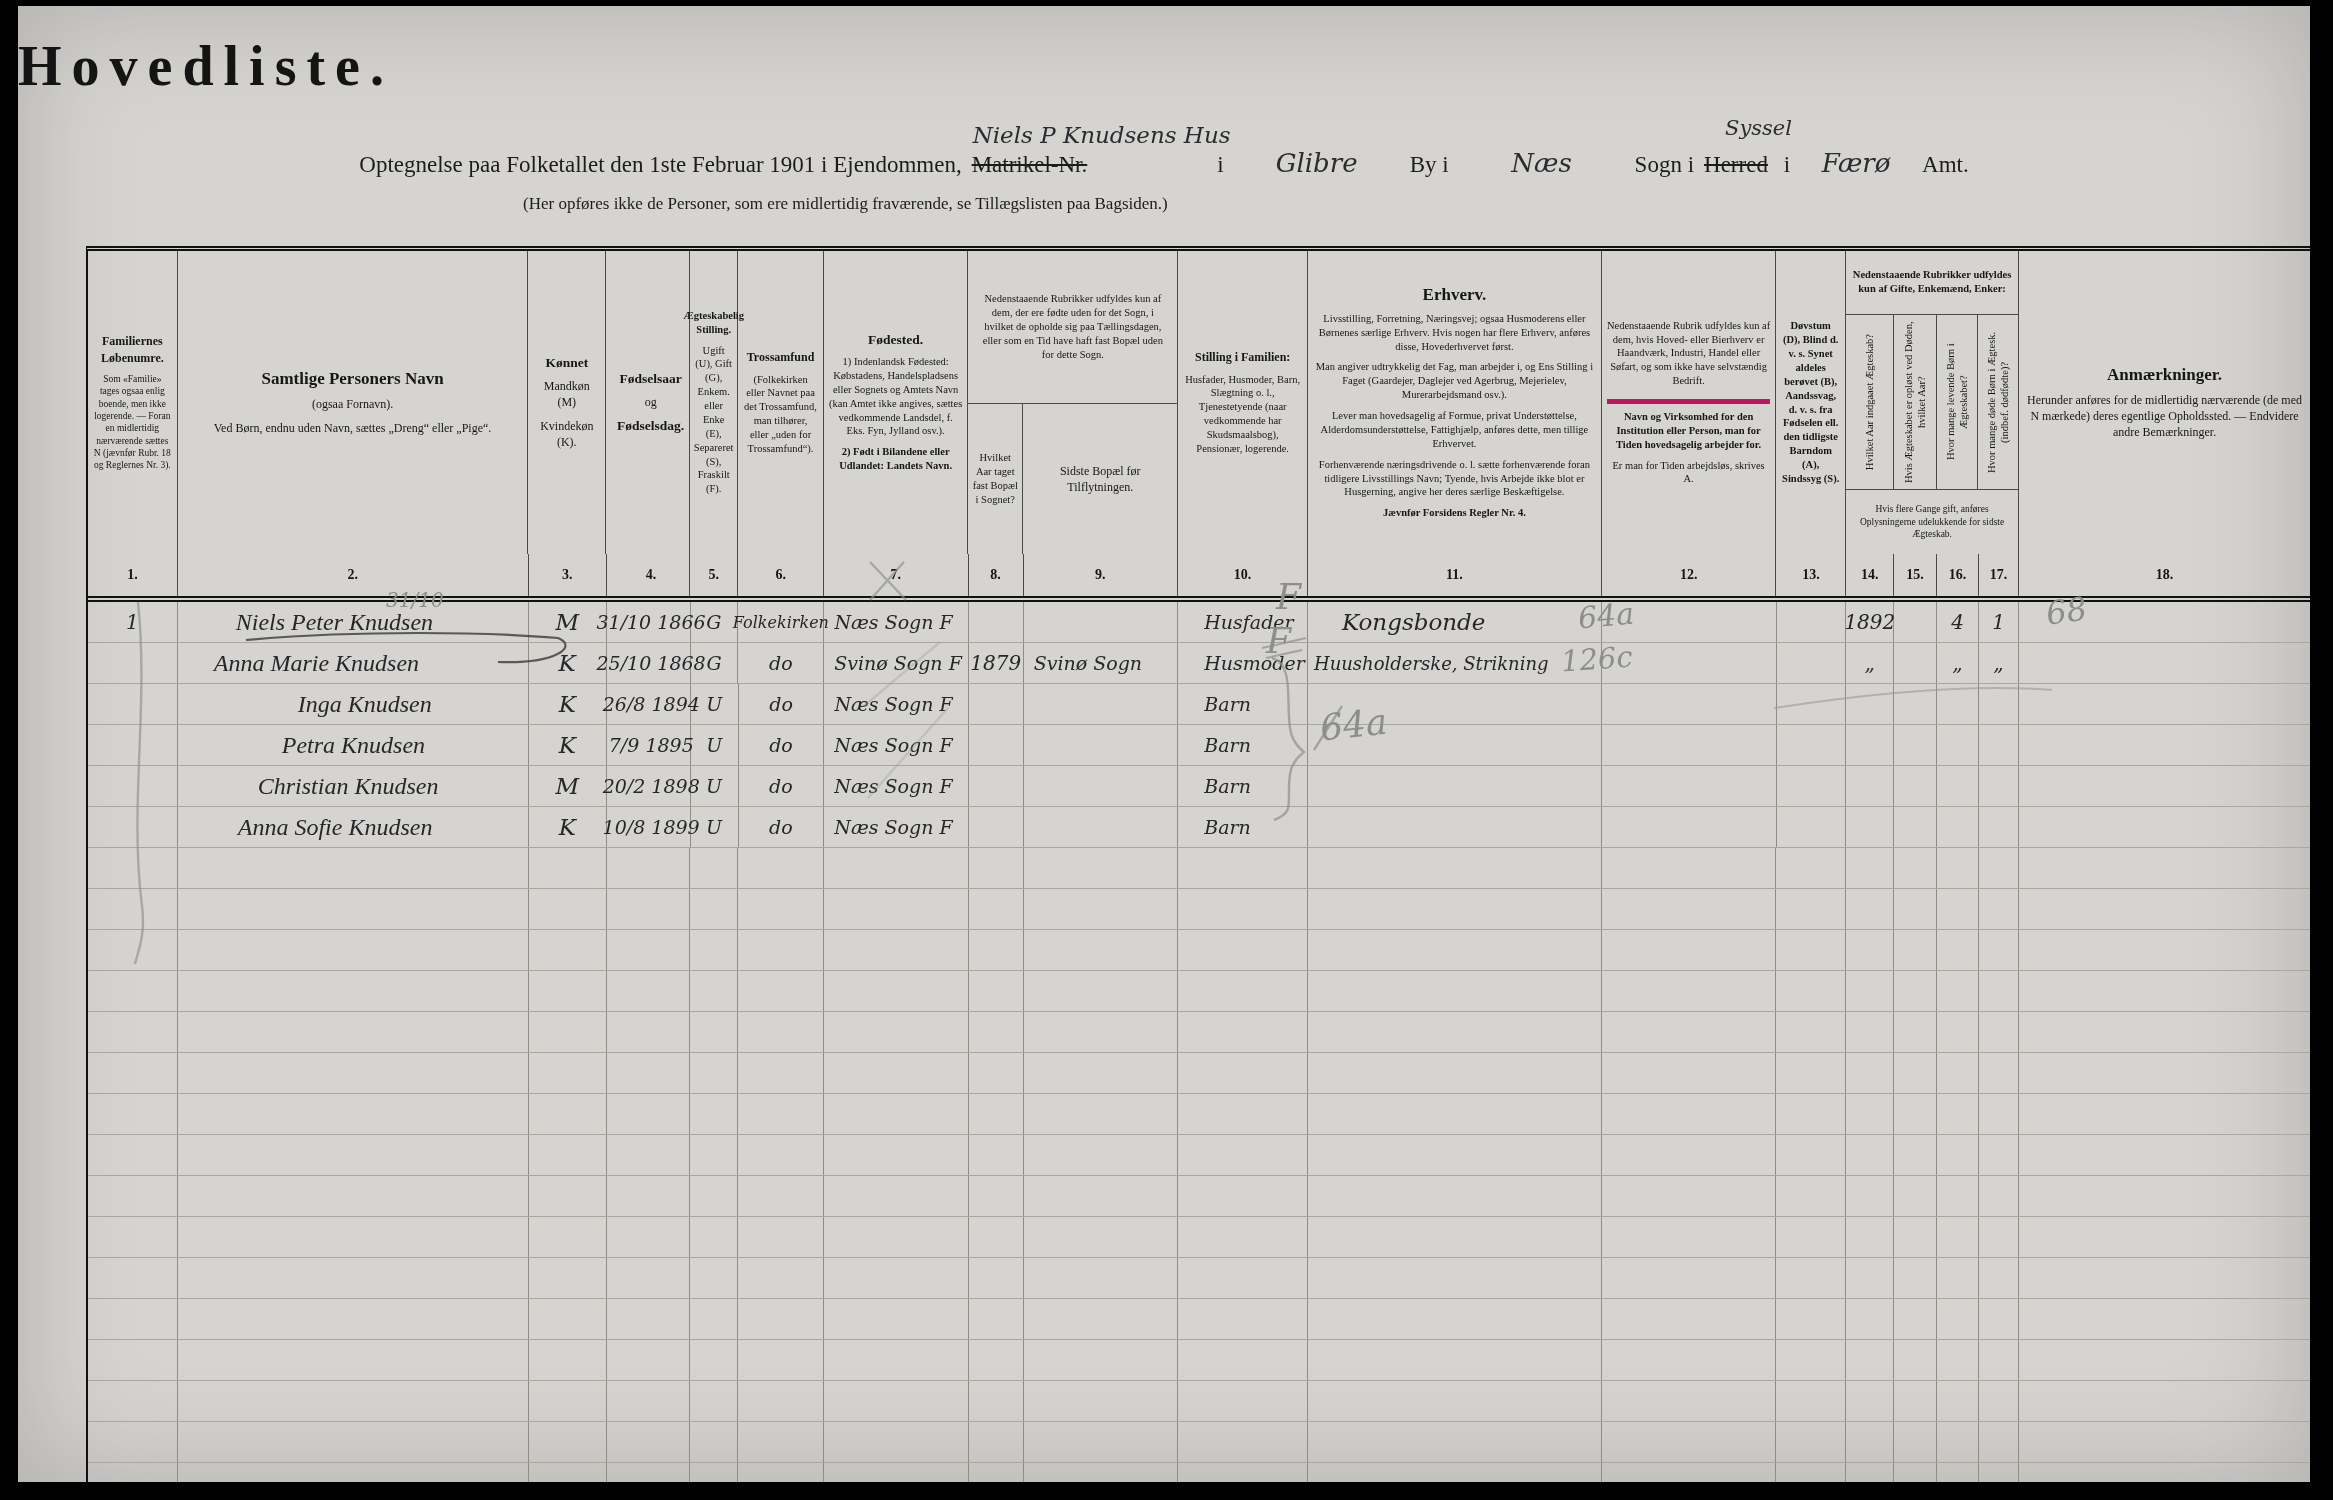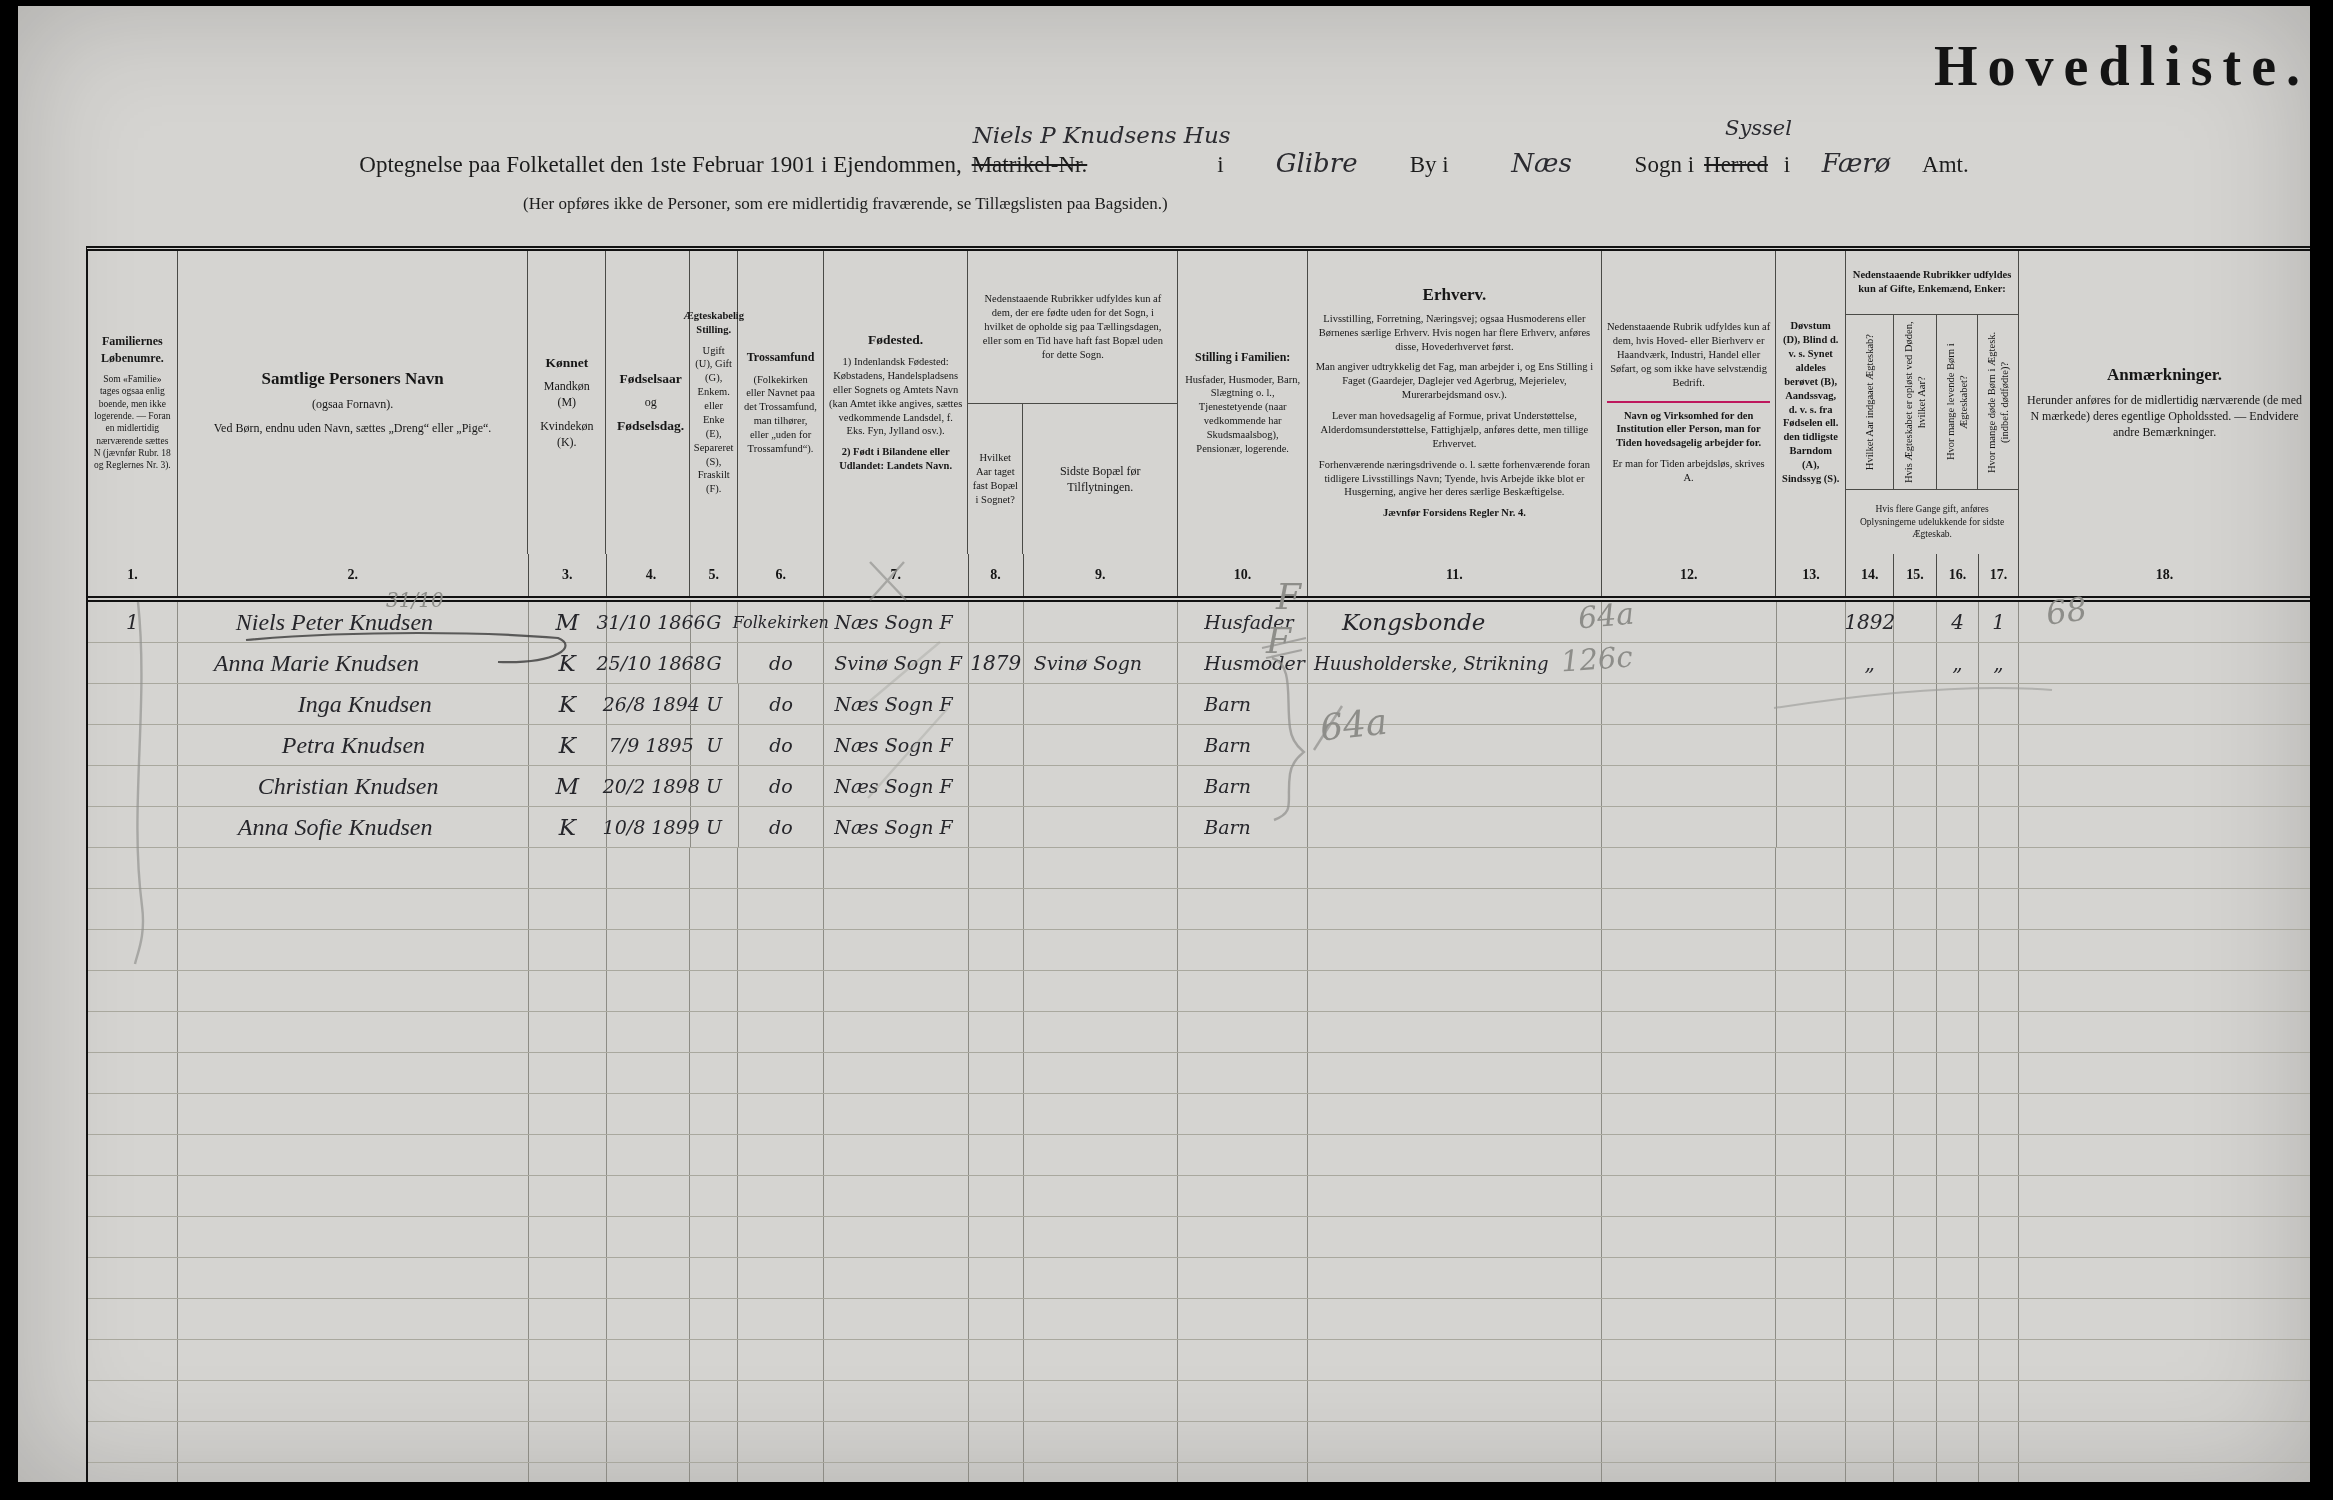--- a/index.html
+++ b/index.html
@@ -1,21 +1,21 @@
 <!DOCTYPE html>
 <html><head>
 <meta charset="utf-8">
 <style>
   html,body{margin:0;padding:0;background:#000;}
   .stage{position:relative;width:2333px;height:1500px;background:#000;overflow:hidden;
          font-family:"Liberation Serif","DejaVu Serif",serif;}
   .paper{position:absolute;left:18px;top:6px;width:2292px;height:1476px;background:#d5d4d1;overflow:hidden;
          box-shadow:inset 0 0 120px rgba(0,0,0,.18);}
   
-  .title{position:absolute;top:28px;left:0;width:100%;text-align:right;
+  .title{position:absolute;top:28px;left:0;width:100%;text-align:left;
          font-weight:bold;font-size:56px;letter-spacing:10px;color:#141414;}
   .subline{position:absolute;top:142px;left:0;width:100%;display:flex;justify-content:center;
            align-items:baseline;font-size:23px;color:#1c1c1c;white-space:nowrap;}
   .subline .pr{margin:0 5px;}
   .struck{text-decoration:line-through;text-decoration-thickness:2px;}
   .blank{position:relative;display:inline-block;}
   .matrikel{margin-right:120px;}
   .hw{font-style:italic;color:#2b2b30;font-family:"DejaVu Serif",serif;}
   .hw-over{position:absolute;top:-30px;left:6px;font-size:23px;white-space:nowrap;}
   .hw-over2{position:absolute;top:-36px;left:26px;font-size:21px;}
@@ -51,21 +51,21 @@
   .g14top{height:62px;display:flex;align-items:center;justify-content:center;text-align:center;
           padding:3px 6px;border-bottom:1px solid #4a4a46;}
   .g14mid{flex:1;display:flex;}
   .vcell{box-sizing:border-box;border-right:1px solid #4a4a46;display:flex;align-items:center;
          justify-content:center;padding:2px;}
   .vcell:last-child{border-right:none;}
   .vtext{writing-mode:vertical-rl;transform:rotate(180deg);font-size:10.5px;line-height:1.25;
          text-align:center;max-height:170px;}
   .g14bot{height:64px;display:flex;align-items:center;justify-content:center;text-align:center;
           padding:3px 5px;border-top:1px solid #4a4a46;}
-  .blk2{border-top:2px solid #be185d;padding-top:6px;margin-top:4px;}
+  .blk2{border-top:5px solid #be185d;padding-top:6px;margin-top:4px;}
   .tnum{display:flex;height:42px;border-bottom:6px double #111;}
   .tnum>div{box-sizing:border-box;border-right:1px solid #4a4a46;display:flex;align-items:center;
             justify-content:center;font-weight:bold;font-size:14px;color:#151515;}
   .tnum>div.w18{border-right:none;}
   
   .trow{display:flex;height:40px;border-bottom:1px solid #a9a89e;}
   .dc{box-sizing:border-box;border-right:1px solid #8d8c85;display:flex;align-items:center;
       overflow:visible;}
   .dc.w18{border-right:none;}
   .c-center{justify-content:center;}

